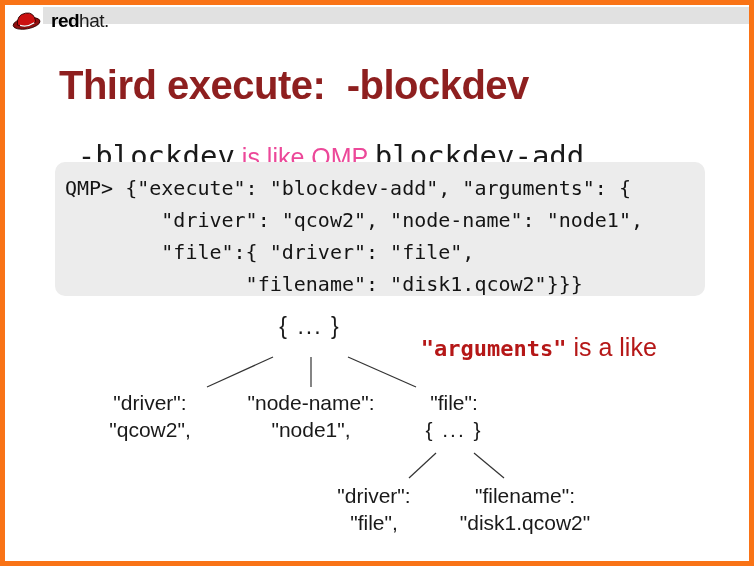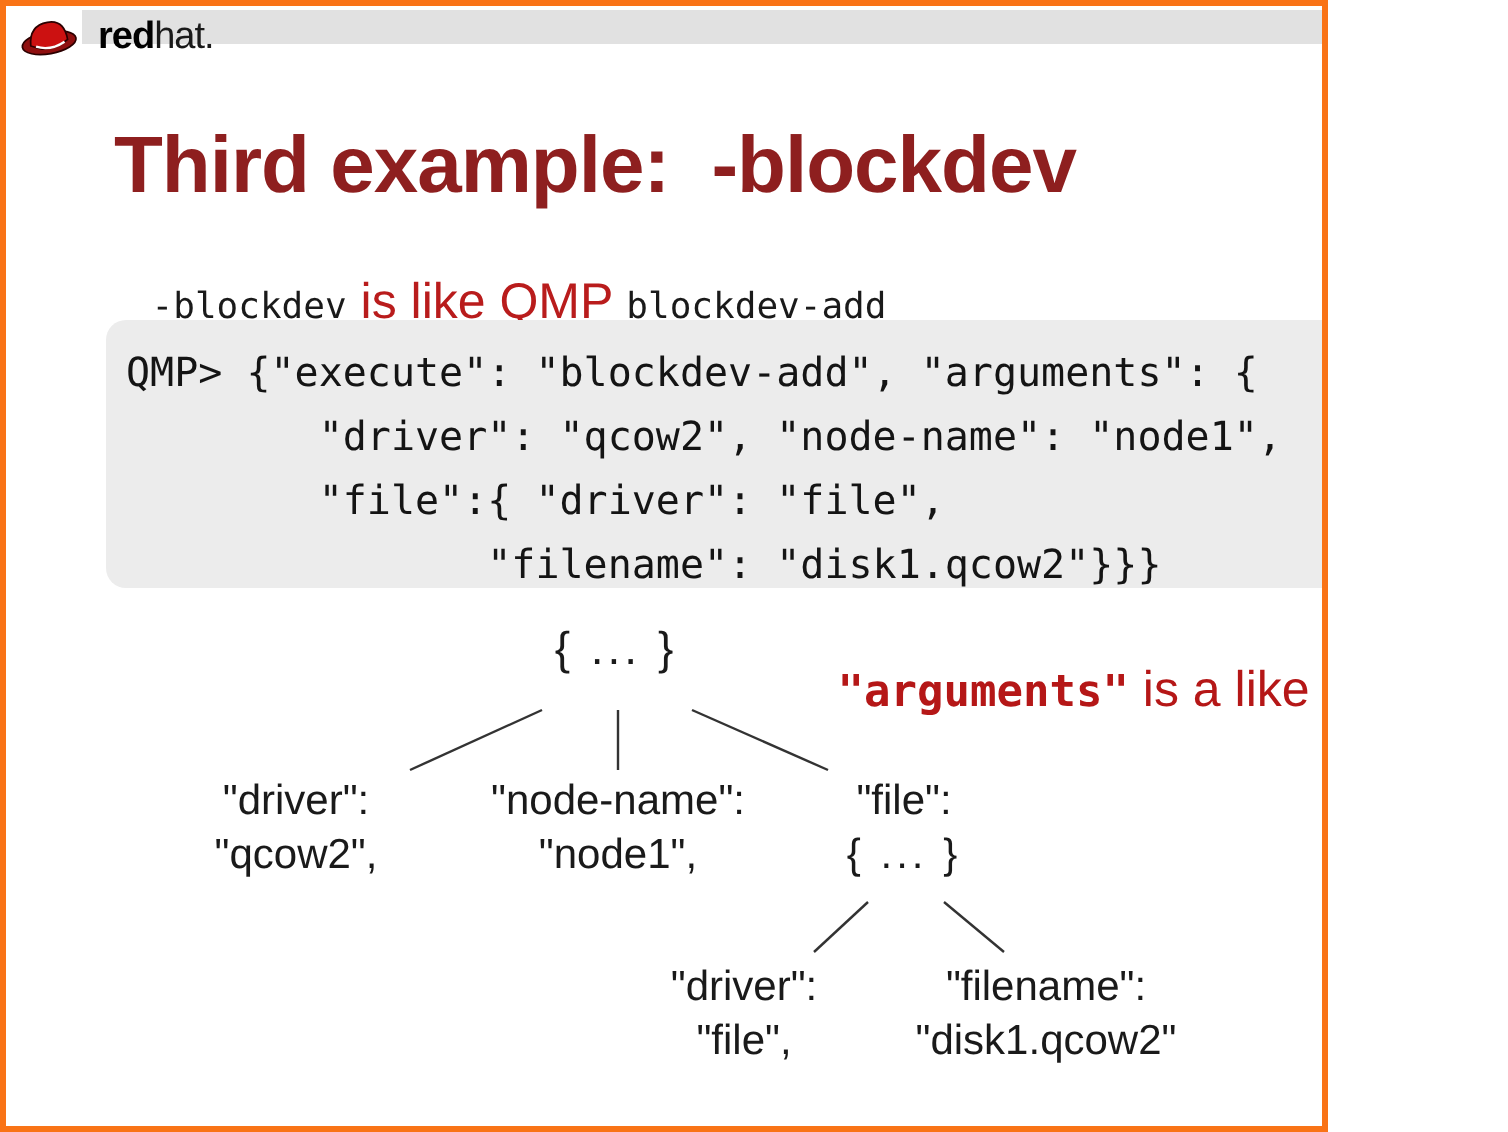--- a/index.html
+++ b/index.html
@@ -1,33 +1,33 @@
 <!DOCTYPE html>
 <html><head>
 <meta charset="utf-8">
 <style>
   html,body{margin:0;padding:0;background:#fff;}
   .slide{
-    position:relative;width:664px;height:566px;background:#ffffff;
-    box-sizing:border-box;border:3px solid #f97316;overflow:hidden;
+    position:relative;width:754px;height:566px;background:#ffffff;
+    box-sizing:border-box;border:5px solid #f97316;overflow:hidden;
     font-family:"Liberation Sans",sans-serif;color:#111;
   }
   .top-band{position:absolute;left:0;top:2px;width:100%;height:17px;background:#e1e1e1;}
   .logo-hat-box{position:absolute;left:0;top:0;width:38px;height:30px;background:#ffffff;}
   .logo-hat{position:absolute;left:4px;top:2px;width:34px;height:26px;}
   .logo-text{position:absolute;left:46px;top:5px;font-size:19px;letter-spacing:-0.5px;white-space:nowrap;}
   .logo-text .bold{font-weight:800;color:#000;}
   .logo-text .light{font-weight:400;color:#1a1a1a;}
   .title{
     position:absolute;left:54px;top:58px;font-size:40px;font-weight:bold;
     color:#8e1f1f;letter-spacing:-0.5px;white-space:pre;
   }
   .subtitle{position:absolute;left:55px;top:116px;white-space:pre;}
-  .subtitle .mono{font-family:"DejaVu Sans Mono",monospace;font-size:18px;color:#1a1a1a;}
-  .subtitle .sans{font-family:"Liberation Sans",sans-serif;font-size:25px;color:#b91c1c;}
+  .subtitle .mono{font-family:"DejaVu Sans Mono",monospace;font-size:29px;color:#1a1a1a;}
+  .subtitle .sans{font-family:"Liberation Sans",sans-serif;font-size:25px;color:#ec4899;}
   .code-block{
     position:absolute;left:50px;top:157px;width:650px;height:134px;
     background:#ececec;border-radius:10px;
   }
   .code-block pre{
     margin:10px 0 0 10px;font-family:"DejaVu Sans Mono",monospace;
     font-size:20px;line-height:32px;color:#141414;white-space:pre;
   }
   .tree-edges{position:absolute;left:0;top:0;width:754px;height:566px;pointer-events:none;}
   .tree-node{position:absolute;text-align:center;color:#1a1a1a;}
@@ -55,21 +55,21 @@
     <g transform="rotate(-10 20 15)">
       <ellipse cx="20" cy="19" rx="16" ry="6.5" fill="#8f0f0f" stroke="#2b0000" stroke-width="1"></ellipse>
       <path d="M9 19 Q10 7 21 7 Q31 7 31 19 Q25 23 15 22 Z" fill="#cc1111" stroke="#2b0000" stroke-width="1"></path>
       <path d="M12 20 Q20 24 29 20" fill="none" stroke="#ffffff" stroke-width="1.4"></path>
     </g>
   </svg>
   <div class="logo-text">
     <span class="bold">red</span><span class="light">hat.</span>
   </div>
 
-  <div class="title">Third example:  -blockdev</div>
+  <div class="title">Third execute:  -blockdev</div>
 
   <div class="subtitle">
     <span class="mono">-blockdev</span><span class="sans"> is like QMP </span><span class="mono">blockdev-add</span>
   </div>
 
   <div class="code-block">
     <pre>QMP&gt; {"execute": "blockdev-add", "arguments": {
         "driver": "qcow2", "node-name": "node1",
         "file":{ "driver": "file",
                "filename": "disk1.qcow2"}}}</pre>

